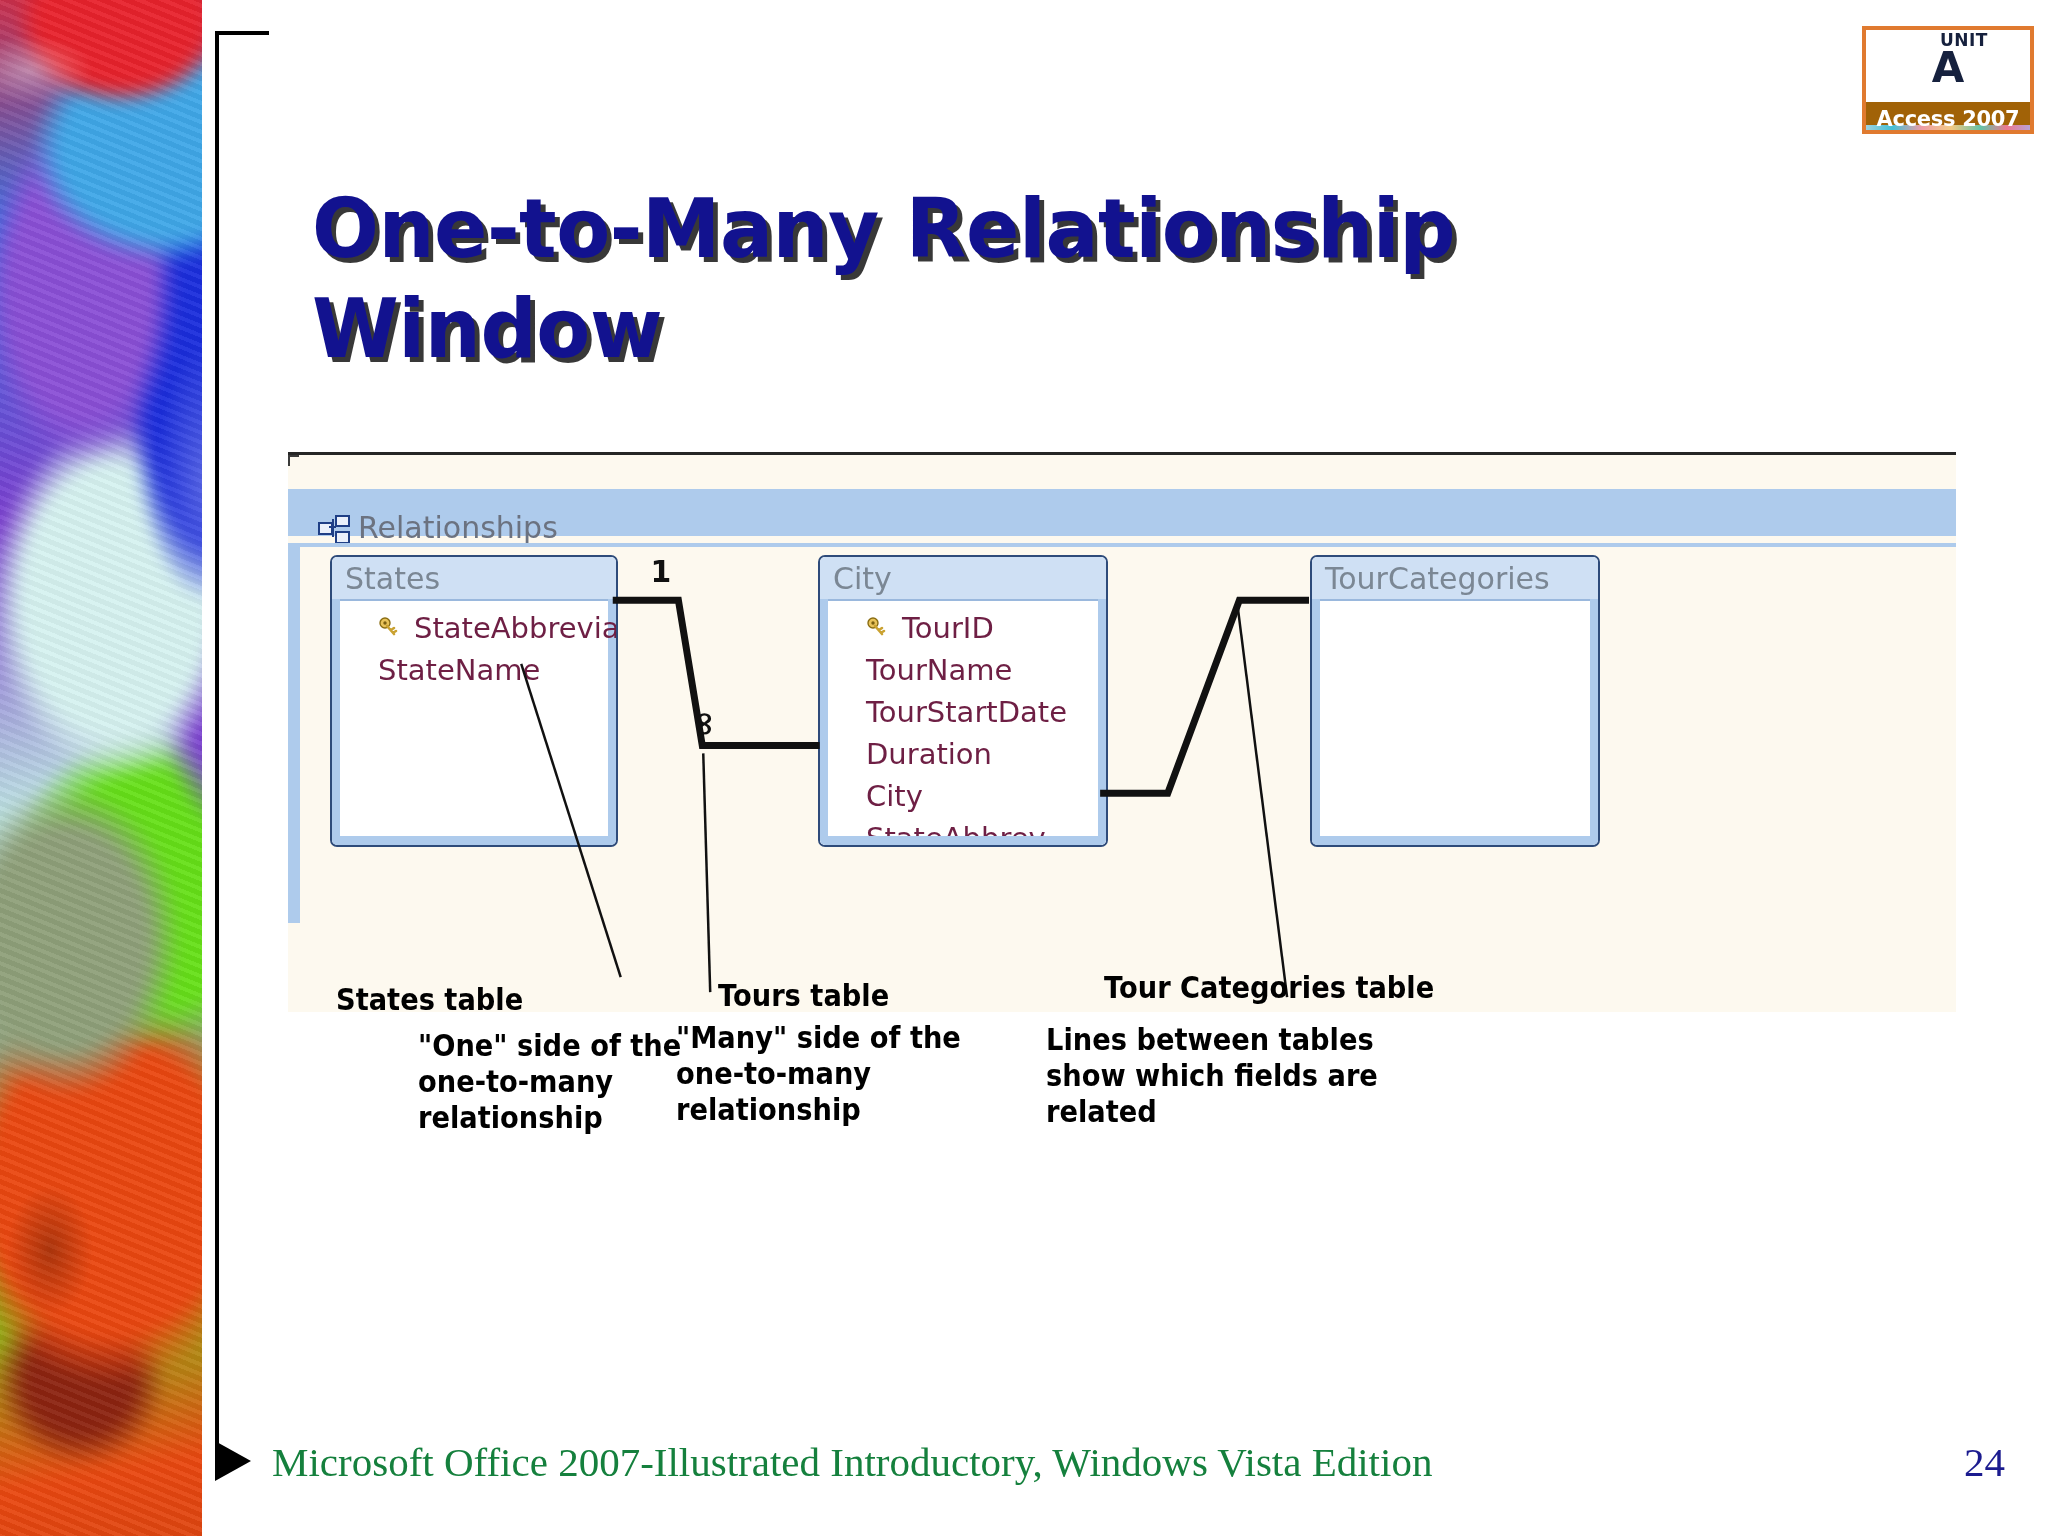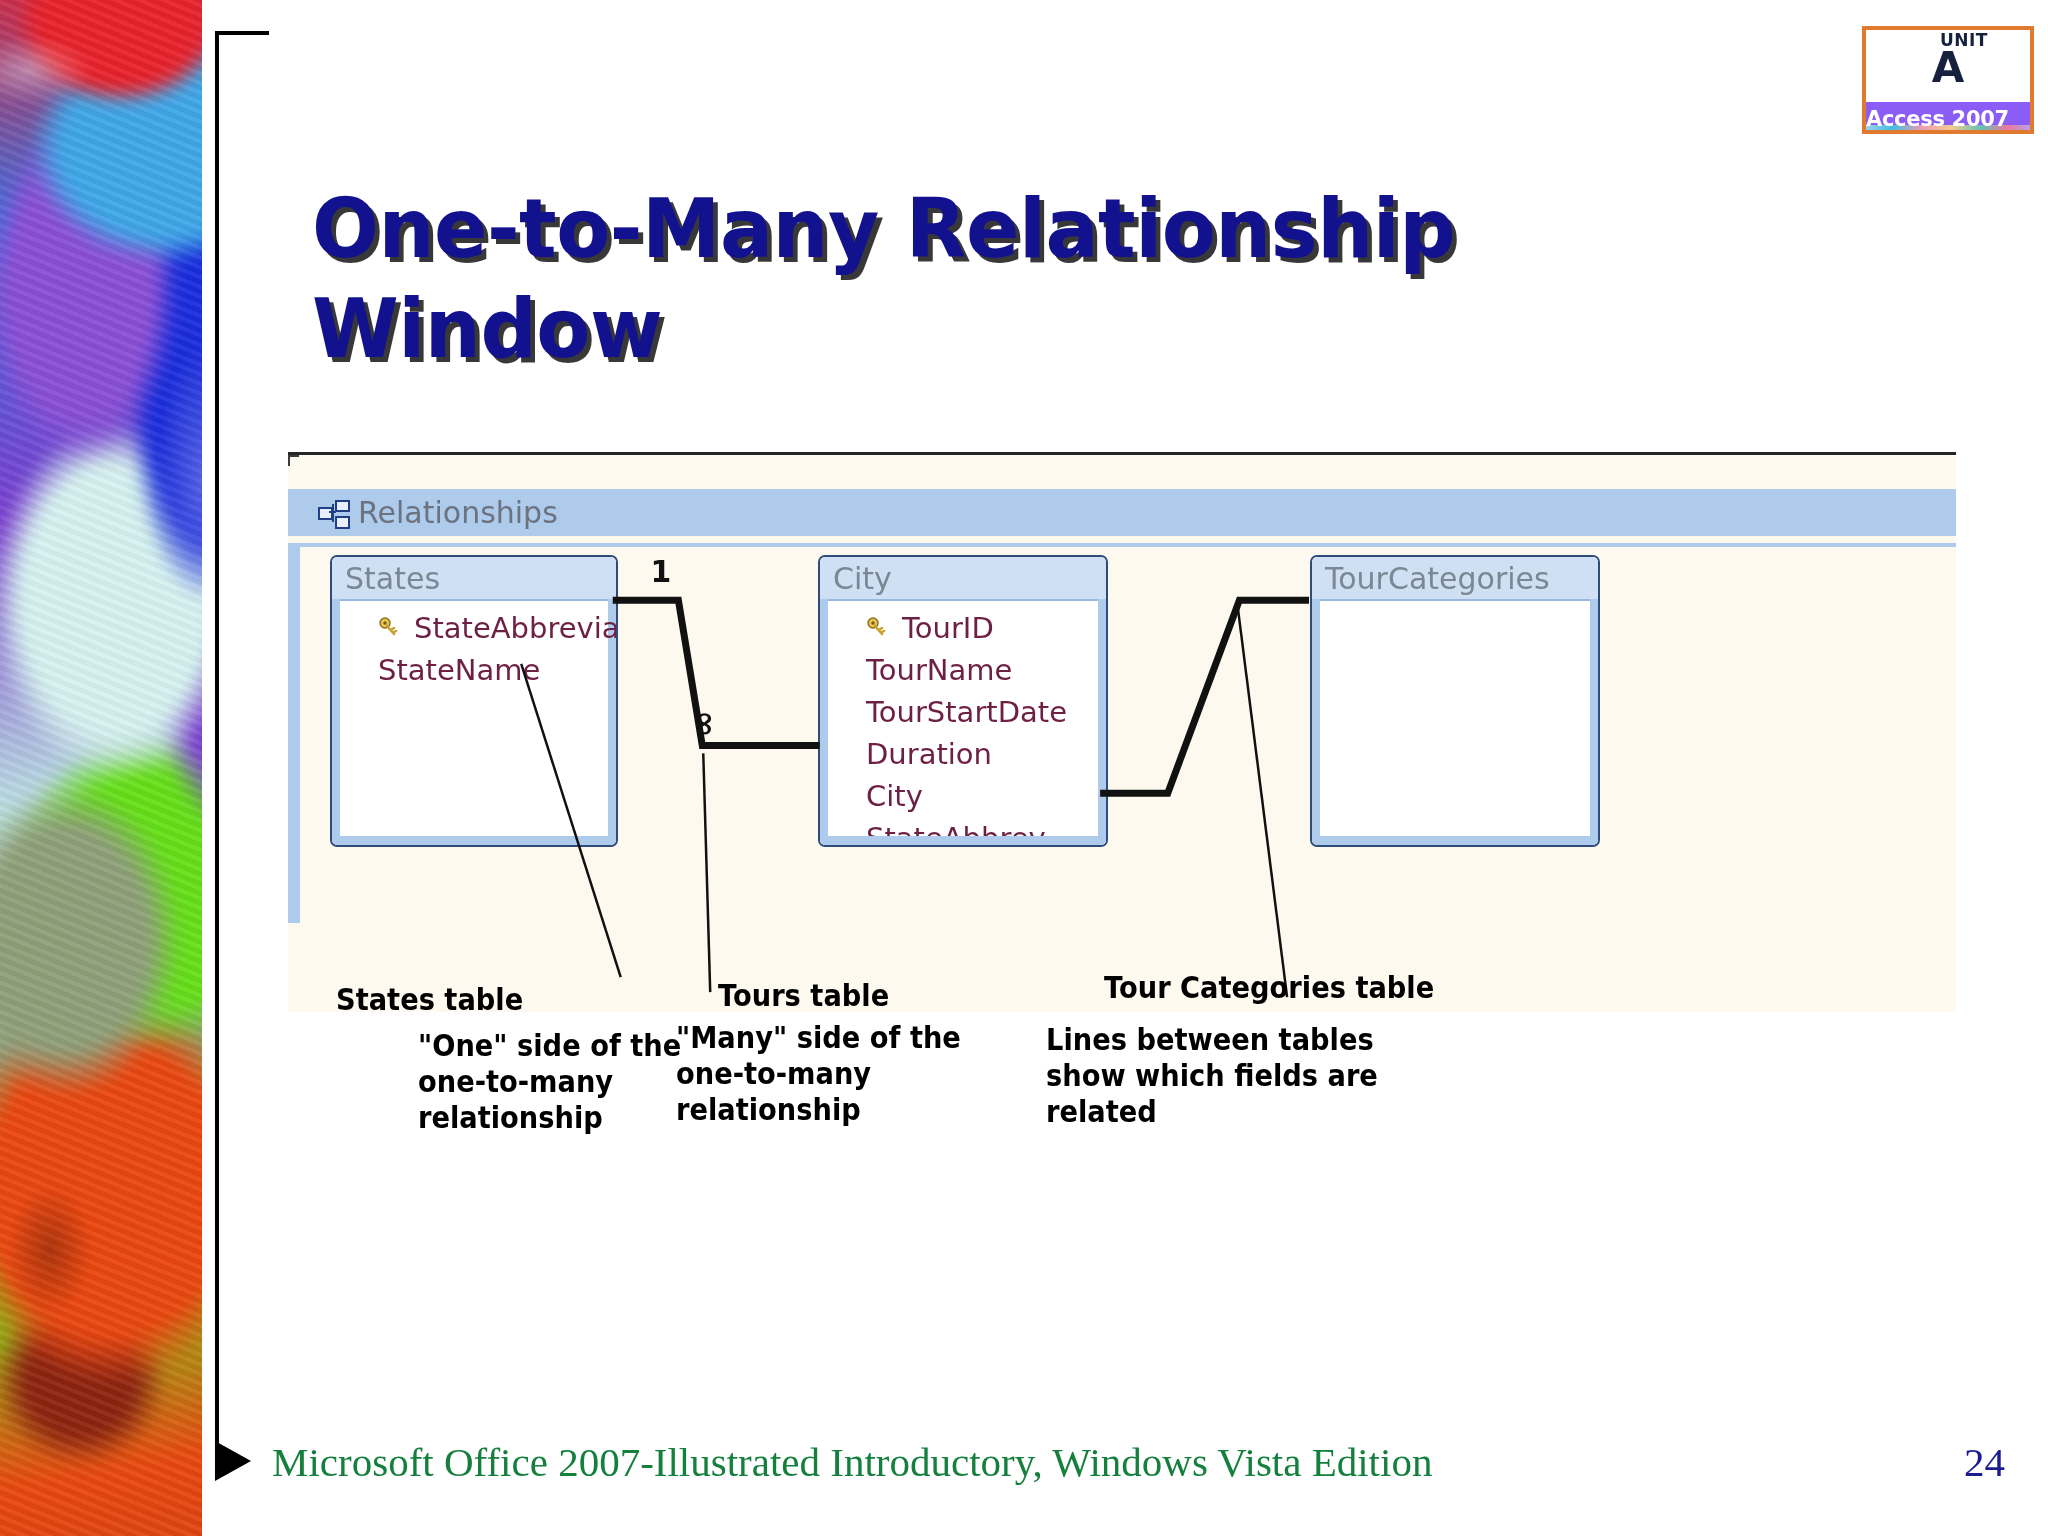--- a/index.html
+++ b/index.html
@@ -47,36 +47,36 @@
 
   
   #unit-badge{position:absolute;left:1862px;top:26px;width:172px;height:108px;
       border:4px solid #e07a2f;background:#fff;box-sizing:border-box;overflow:hidden;}
   #unit-badge .ub-top{height:70px;display:flex;flex-direction:column;align-items:center;
       justify-content:flex-start;background:#fff;padding-top:2px;}
   #ub-unit{font-family:"DejaVu Sans",sans-serif;font-weight:bold;font-size:17px;color:#16213e;
       letter-spacing:.5px;line-height:1;margin-left:32px;}
   #ub-letter{font-family:"DejaVu Sans",sans-serif;font-weight:bold;font-size:42px;color:#16213e;
       line-height:.95;margin-top:-1px;}
-  #unit-badge .ub-bot{height:34px;background:#8b5cf6;display:flex;align-items:center;
-      justify-content:flex-start;position:relative;}
+  #unit-badge .ub-bot{height:34px;background:#a16207;display:flex;align-items:center;
+      justify-content:center;position:relative;}
   #ub-app{font-family:"DejaVu Sans",sans-serif;font-weight:bold;font-size:21px;color:#ffffff;
       letter-spacing:-.3px;z-index:2;}
   #unit-badge .ub-strip{position:absolute;left:0;bottom:0;width:100%;height:11px;
       background:linear-gradient(90deg,#9fd7ea 0%,#3fc4e0 16%,#f2a0b0 34%,#f7d08a 52%,#63c7b0 70%,#f07a9a 86%,#b9a6e0 100%);
       opacity:.95;}
 
   
   #shot{position:absolute;left:288px;top:452px;width:1668px;height:560px;
         background:#fdf9ef;border-top:3px solid #262626;box-sizing:border-box;}
   #shot-corner{position:absolute;left:0;top:0;width:9px;height:9px;
         border-left:2px solid #3b3b3b;border-top:2px solid #3b3b3b;}
   #tabbar{position:absolute;left:0;top:34px;width:100%;height:47px;background:#aecbec;}
   #tab-relationships{position:absolute;left:14px;top:34px;height:47px;display:flex;
-        align-items:center;gap:12px;padding:0 16px;}
+        align-items:center;gap:12px;padding:15px 16px;}
   #rel-icon{width:28px;height:26px;position:relative;flex:0 0 auto;}
   #rel-icon .bx{position:absolute;border:2px solid #1f3f86;background:#eaf0fb;}
   #tab-label{font-family:"DejaVu Sans",sans-serif;font-size:30px;color:#6b7280;letter-spacing:0;}
   #shot-underline{position:absolute;left:0;top:88px;width:100%;height:4px;background:#aecbec;}
   #shot-leftbar{position:absolute;left:0;top:92px;width:12px;height:376px;background:#aecbec;}
 
   
   .tbl{position:absolute;background:#ffffff;border:2px solid #2e4b7a;border-radius:7px;
        box-sizing:border-box;overflow:hidden;}
   .tbl .cap{height:44px;background:#cfe0f4;border-bottom:2px solid #9ab8dd;

